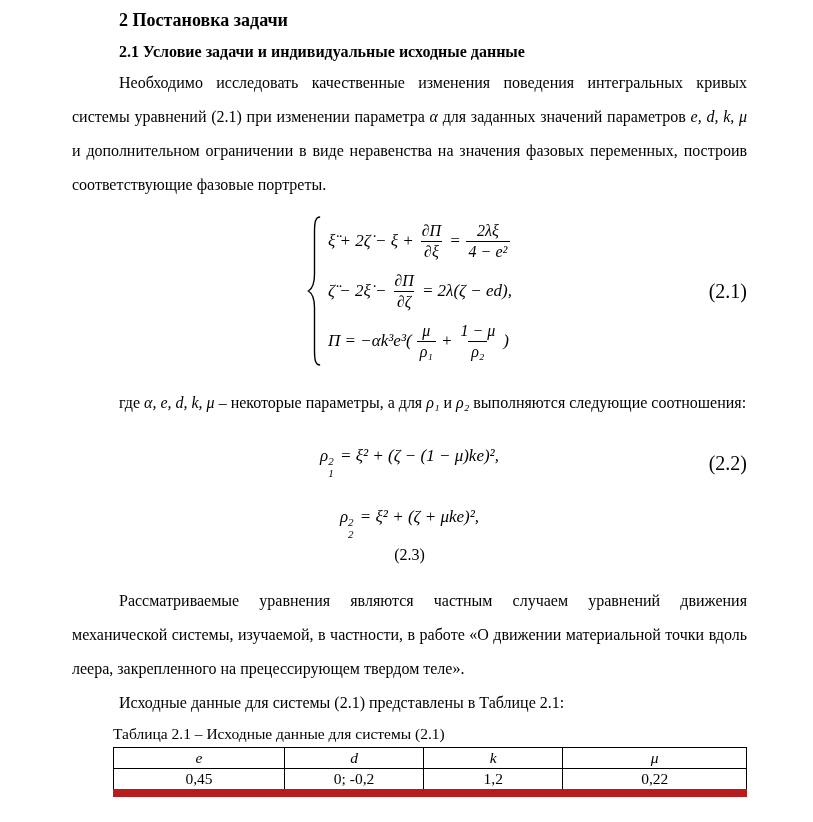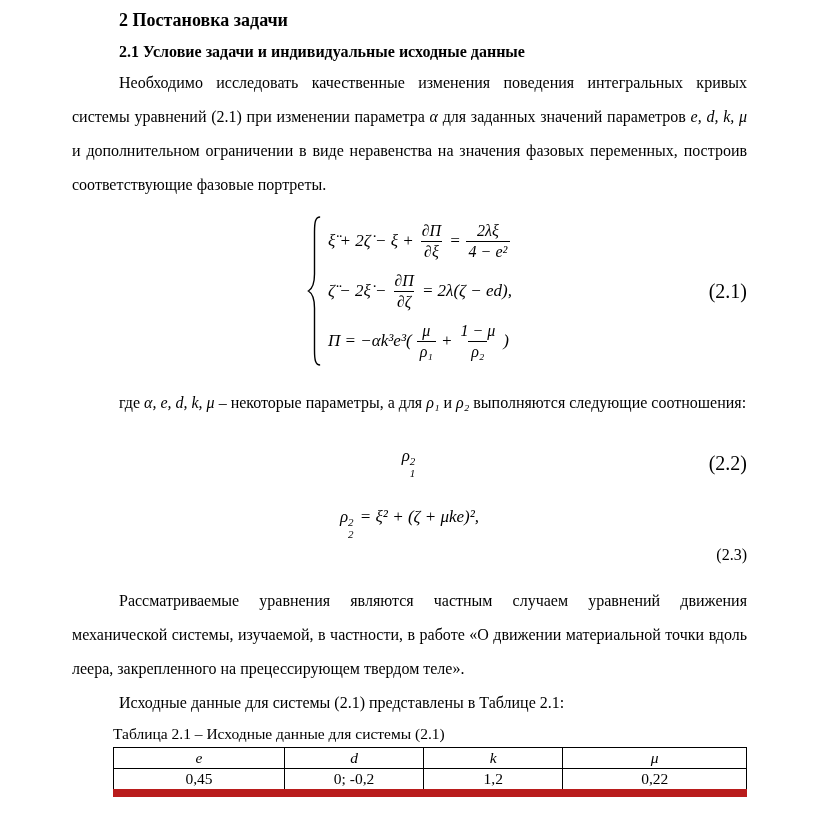--- a/index.html
+++ b/index.html
@@ -91,21 +91,21 @@
   .ss {
     display: inline-flex;
     flex-direction: column;
     align-items: flex-start;
     font-size: 11px;
     line-height: 1.05;
     vertical-align: -4px;
     margin-right: 2px;
   }
   .eq-label-below {
-    text-align: right;
+    text-align: center;
     font-size: 16px;
     line-height: 22px;
     margin-top: 4px;
   }
 
   
   .tbl-caption {
     margin: 4px 0 3px 41px;
     font-size: 15.5px;
     line-height: 20px;
@@ -181,21 +181,21 @@
     </div>
     <span class="eq-label">(2.1)</span>
   </div>
 
   <p class="body p-where"><span>где </span><span class="mi">α, e, d, k, μ</span><span> – некоторые параметры, а для </span><span class="mi">ρ₁</span><span> и </span><span class="mi">ρ₂</span><span> выполняются следующие соотношения:</span></p>
 
   <div class="eq-row eq22">
     <span class="eqmath"><span>ρ</span><span class="ss">
           <span>2</span>
           <span>1</span>
-        </span></span>
+        </span><span> = ξ² + (ζ − (1 − μ)ke)²,</span></span>
     <span class="eq-label">(2.2)</span>
   </div>
 
   <div class="eq-row eq23">
     <span class="eqmath"><span>ρ</span><span class="ss">
           <span>2</span>
           <span>2</span>
         </span><span> = ξ² + (ζ + μke)²,</span></span>
   </div>
   <div class="eq-label-below">(2.3)</div>

